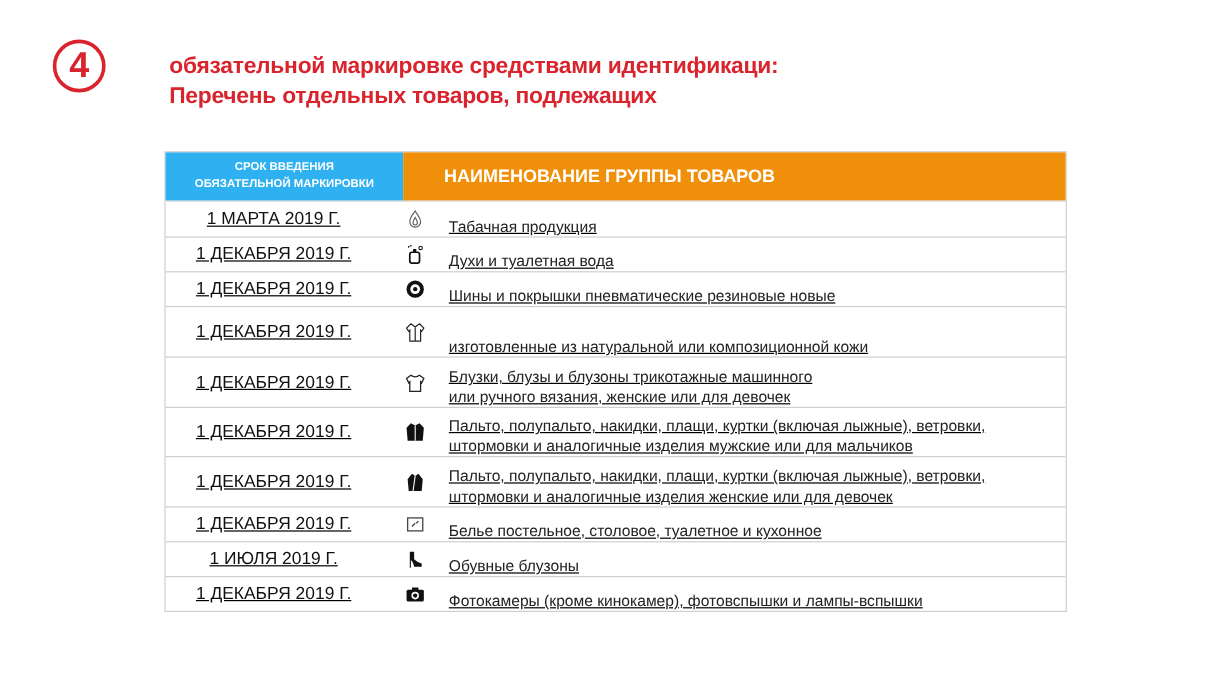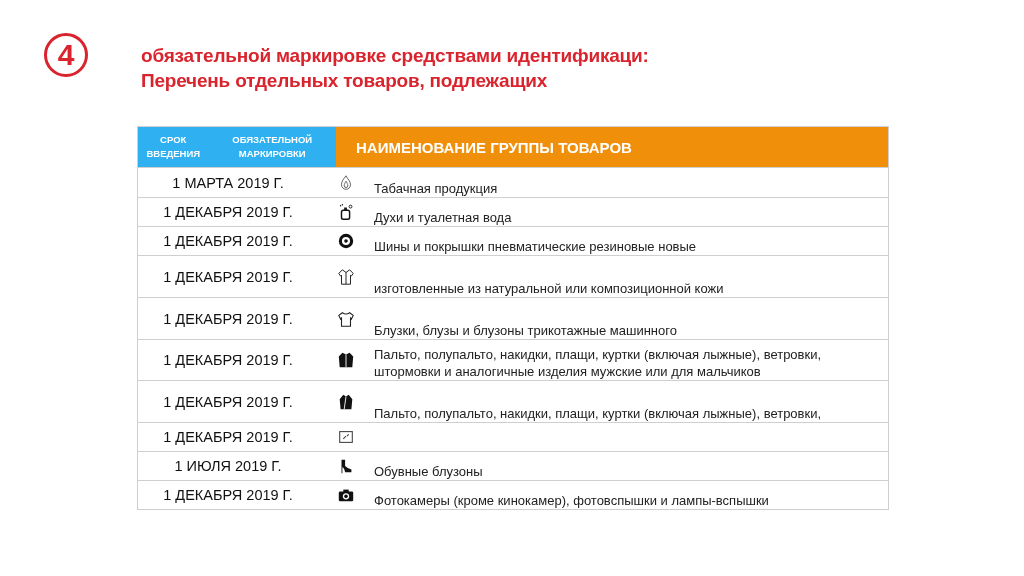--- a/index.html
+++ b/index.html
@@ -6,24 +6,24 @@
   body { width:1024px; height:576px; background:#ffffff; position:relative; overflow:hidden;
          font-family:"Liberation Sans", "DejaVu Sans", sans-serif; }
   .badge { position:absolute; left:44px; top:33px; width:44px; height:44px; border:3px solid #d9232d;
            border-radius:50%; box-sizing:border-box; display:flex; align-items:center; justify-content:center;
            color:#d9232d; font-weight:bold; font-size:30px; line-height:1; }
   .title { position:absolute; left:141px; top:43px; color:#d9232d; font-weight:bold; font-size:19px;
            line-height:25px; letter-spacing:-0.2px; }
   .table { position:absolute; left:137px; top:126px; width:752px; border:1px solid #cfcfcf; box-sizing:border-box; }
   .hdr { display:flex; height:40px; }
   .hdr-left { width:198px; background:#2fb0f0; color:#ffffff; font-size:9.5px; font-weight:bold;
-              display:flex; flex-direction:row; align-items:center; justify-content:center; line-height:14px; text-align:center; }
+              display:flex; flex-direction:column; align-items:center; justify-content:center; line-height:14px; text-align:center; }
   .hdr-right { flex:1; background:#f0900a; color:#ffffff; font-size:15px; font-weight:bold; display:flex;
-               align-items:center; padding-left:20px; }
-  .row { display:flex; border-top:1px solid #cfcfcf; box-sizing:border-box; }
+               align-items:center; padding-left:34px; }
+  .row { display:flex; border-top:1px solid #cfcfcf; box-sizing:border-box;text-decoration:underline; }
   .date { width:180px; text-align:center; font-size:14.5px; color:#111; display:flex; align-items:center; justify-content:center; }
   .icon { width:56px; display:flex; align-items:center; justify-content:center; }
   .icon svg { width:18px; height:18px; }
   .name { flex:1; font-size:13px; color:#222; display:flex; flex-direction:column; justify-content:flex-end; line-height:17px; padding-left:0; }
 </style>
 </head>
 <body>
 
 <div class="badge">
   <span>4</span>
@@ -99,20 +99,21 @@
 
   <div class="row" style="height:42px">
     <div class="date">1 ДЕКАБРЯ 2019 Г.</div>
     <div class="icon">
       <svg viewBox="0 0 20 20">
           <path d="M6 3 Q10 6 14 3 L18 6 L16 10 L15 9 L15 18 L5 18 L5 9 L4 10 L2 6 Z" fill="none" stroke="#222" stroke-width="1.2"></path>
         </svg>
     </div>
     <div class="name">
       <span>Блузки, блузы и блузоны трикотажные машинного</span>
+      <span>или ручного вязания, женские или для девочек</span>
     </div>
   </div>
 
   <div class="row" style="height:41px">
     <div class="date">1 ДЕКАБРЯ 2019 Г.</div>
     <div class="icon">
       <svg viewBox="0 0 20 20">
           <path d="M6 2 L10 4 L14 2 L18 6 L17 18 L3 18 L2 6 Z" fill="#111"></path>
           <path d="M10 4 L10 18" stroke="#fff" stroke-width="1"></path>
         </svg>
@@ -126,30 +127,34 @@
   <div class="row" style="height:42px">
     <div class="date">1 ДЕКАБРЯ 2019 Г.</div>
     <div class="icon">
       <svg viewBox="0 0 20 20">
           <path d="M7 2 L10 4 L13 2 L17 7 L16 18 L4 18 L3 7 Z" fill="#111"></path>
           <path d="M10 4 L8 18" stroke="#fff" stroke-width="1"></path>
         </svg>
     </div>
     <div class="name">
       <span>Пальто, полупальто, накидки, плащи, куртки (включая лыжные), ветровки,</span>
+      <span>штормовки и аналогичные изделия женские или для девочек</span>
     </div>
   </div>
 
   <div class="row" style="height:29px">
     <div class="date">1 ДЕКАБРЯ 2019 Г.</div>
     <div class="icon">
       <svg viewBox="0 0 20 20">
           <rect x="3" y="4" width="14" height="12" fill="none" stroke="#444" stroke-width="1.2"></rect>
           <path d="M7 12 L10 9 M11 9 L13 7" stroke="#444" stroke-width="1.2"></path>
         </svg>
+    </div>
+    <div class="name">
+      <span>Белье постельное, столовое, туалетное и кухонное</span>
     </div>
   </div>
 
   <div class="row" style="height:29px">
     <div class="date">1 ИЮЛЯ 2019 Г.</div>
     <div class="icon">
       <svg viewBox="0 0 20 20">
           <path d="M5 3 L9 3 L9 10 Q12 13 16 14 L16 17 L9 17 Q8 12 6 11 L6 18 L5 18 Z" fill="#111"></path>
         </svg>
     </div>

